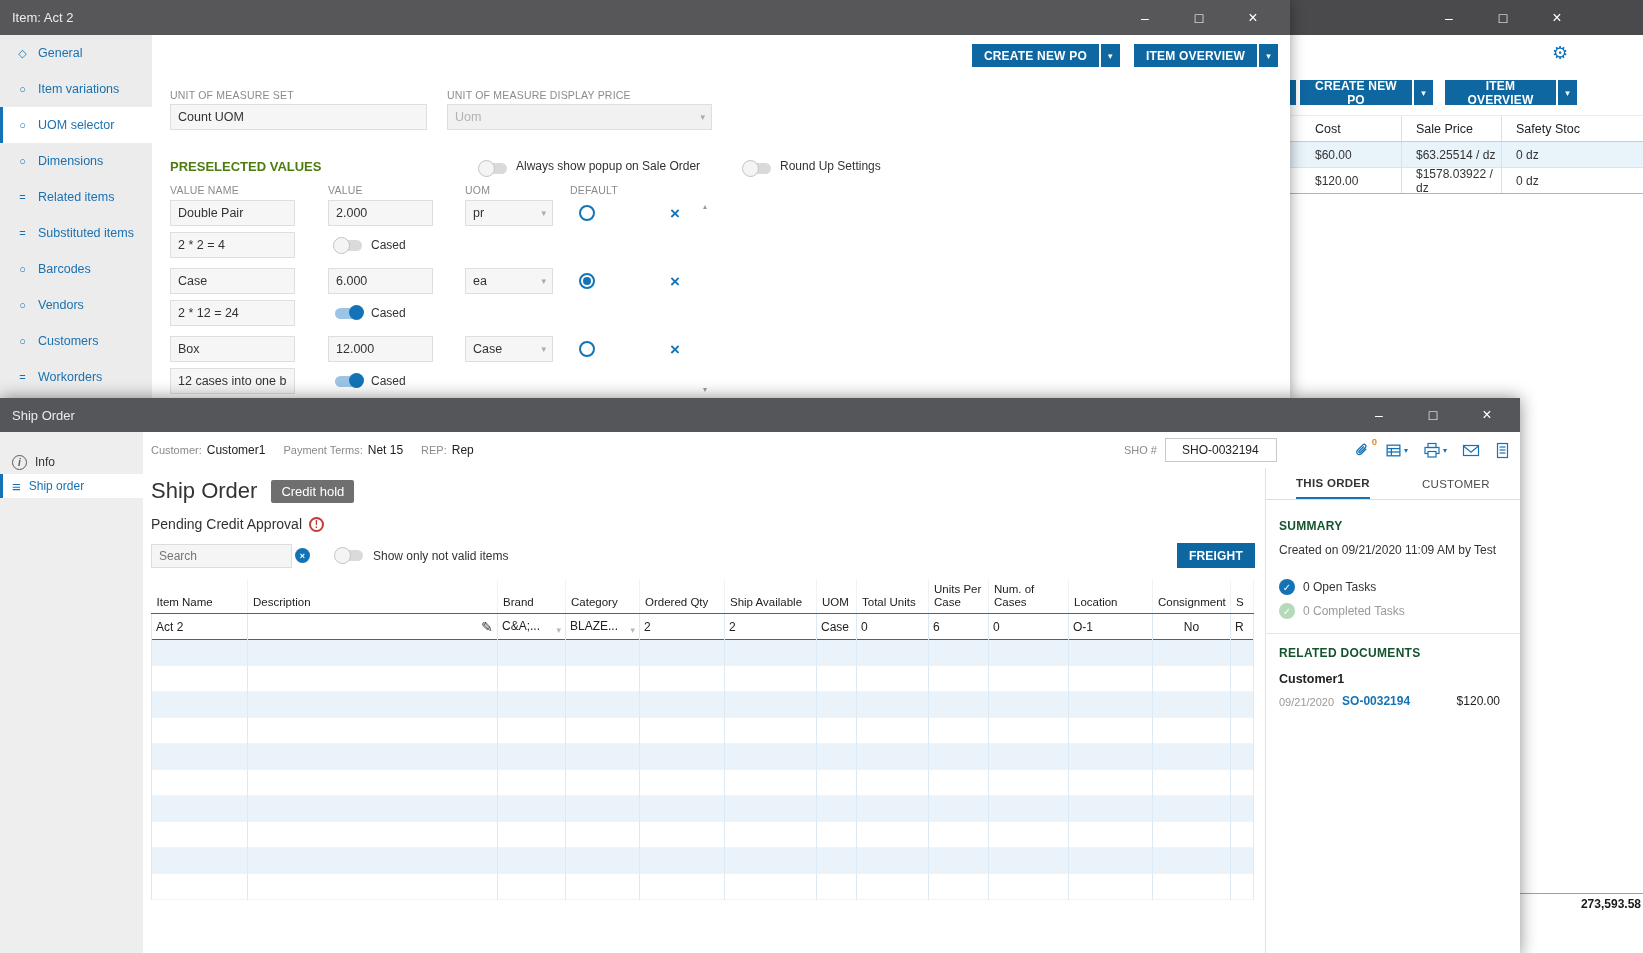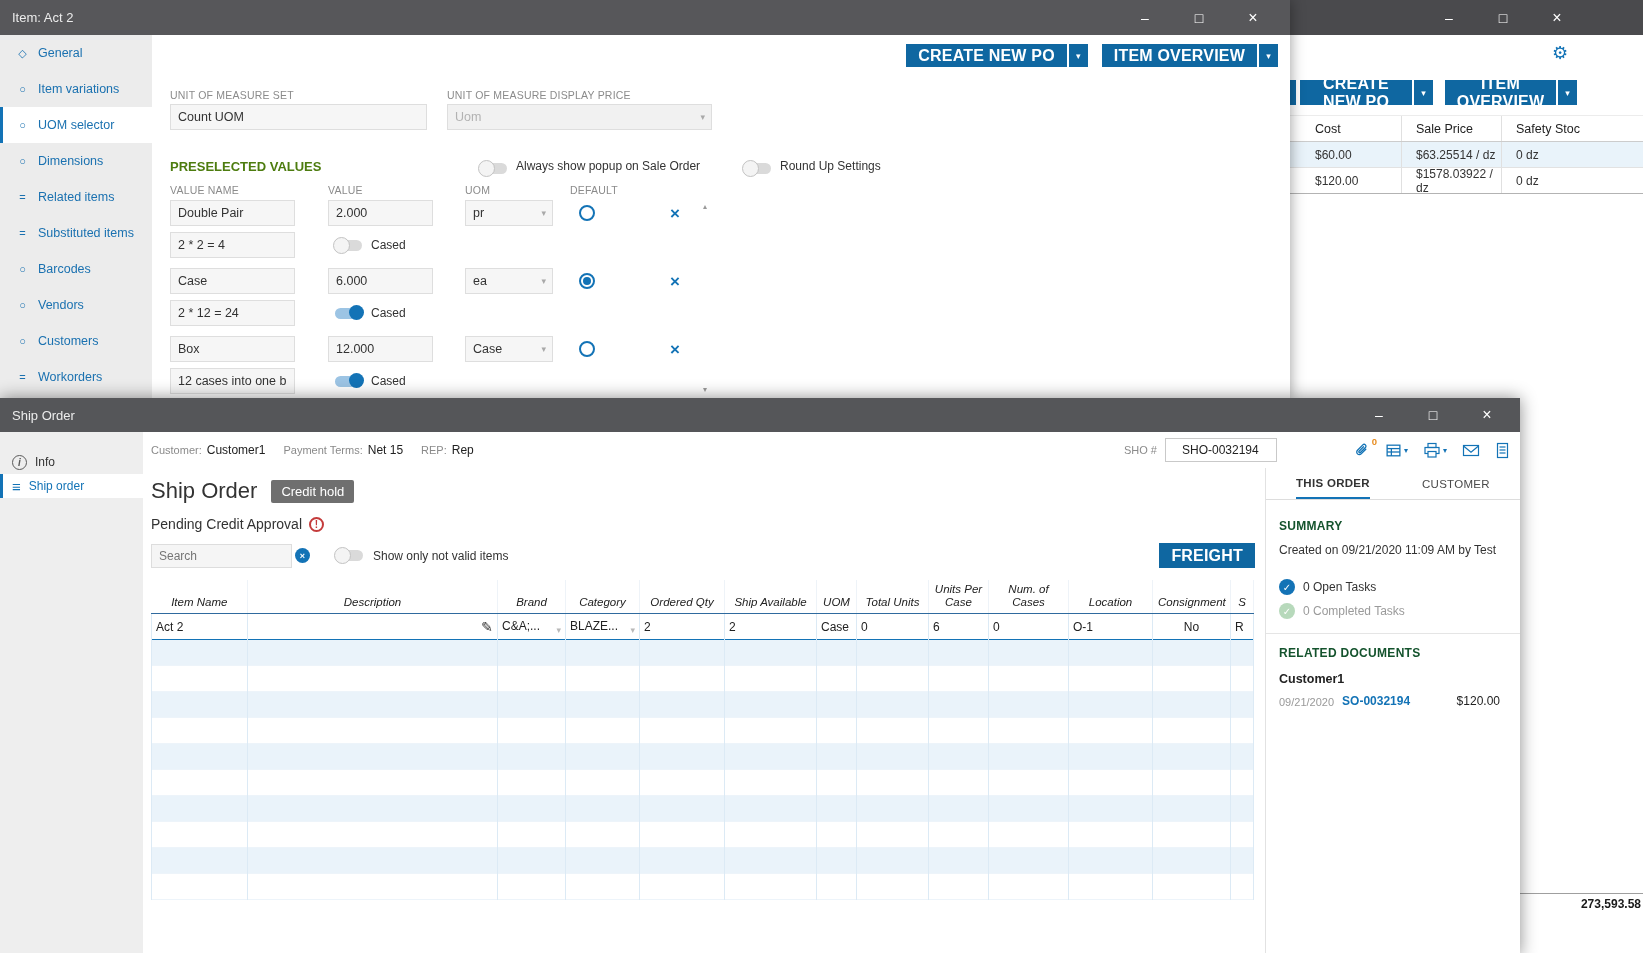--- a/index.html
+++ b/index.html
@@ -8,21 +8,21 @@
   input,button { font-family:inherit; }
   #screen { position:relative; width:1643px; height:953px; overflow:hidden; }
 
   
   .window { position:absolute; background:#fff; }
   .titlebar { position:absolute; left:0; right:0; top:0; display:flex; align-items:center; color:#ececec; font-size:13px; padding-left:12px; }
   .win-controls { position:absolute; top:0; height:100%; display:flex; }
   .win-btn { width:54px; height:100%; display:flex; align-items:center; justify-content:center; font-size:14px; color:#fff; background:transparent; border:0; }
 
   
-  .btn { background:#0f67a1; color:#fff; font-size:16px; font-weight:bold; height:23px; display:inline-flex; align-items:center; justify-content:center; padding:4px 12px; border:0; letter-spacing:.2px; }
+  .btn { background:#0f67a1; color:#fff; font-size:12px; font-weight:bold; height:23px; display:inline-flex; align-items:center; justify-content:center; padding:4px 12px; border:0; letter-spacing:.2px; }
   .btn.caret { width:19px; padding:0; font-size:9px; }
   .split { display:flex; gap:2px; }
   .g-input { background:#f6f6f6; border:1px solid #dedede; height:26px; font-size:12.5px; color:#333; padding:0 7px; }
   .g-input::placeholder { color:#a9a9a9; }
   .g-select { background:#f6f6f6; border:1px solid #dedede; height:26px; display:flex; align-items:center; padding:0 18px 0 7px; font-size:12.5px; color:#333; position:relative; }
   .g-select .sel-caret { position:absolute; right:6px; color:#a9a9a9; font-size:9px; }
   .g-select.disabled { background:#f1f1f1; color:#b2b2b2; }
 
   .toggle { position:relative; width:27px; height:11px; border-radius:6px; display:inline-block; }
   .toggle.off { background:#dadada; }
@@ -106,21 +106,21 @@
   .credit-badge { background:#6f6f6f; color:#fff; font-size:13px; padding:4px 10px; border-radius:2px; margin-left:14px; }
   .status-row { margin-top:12px; display:flex; align-items:center; gap:7px; font-size:14px; color:#333; }
   .alert-circle { width:15px; height:15px; border-radius:50%; border:2px solid #c43b3b; color:#c43b3b; font-size:10px; font-weight:bold; display:inline-flex; align-items:center; justify-content:center; }
   .search-row { margin-top:11px; display:flex; align-items:center; position:relative; height:25px; }
   .search-input { width:141px; height:24px; background:#f5f5f5; border:1px solid #ddd; font-size:12px; padding:0 7px; }
   .clear-circle { width:15px; height:15px; border-radius:50%; background:#1373b6; color:#fff; font-size:9px; font-weight:bold; display:inline-flex; align-items:center; justify-content:center; margin-left:3px; }
   .search-row .toggle { margin-left:26px; }
   .search-row .t-label { margin-left:10px; font-size:12px; color:#333; }
   .freight-btn { position:absolute; right:10px; top:0; height:25px; }
   .ship-table { border-collapse:collapse; table-layout:fixed; width:1102px; margin-top:12px; }
-  .ship-table th { font-size:11.5px; color:#222; font-weight:normal; text-align:center; padding:3px 5px 4px 5px; vertical-align:bottom; border-bottom:1px solid #2f6a9e; border-right:1px solid #eef3f8; line-height:1.15;font-style:italic; }
+  .ship-table th { font-size:11.5px; color:#222; font-weight:normal; text-align:left; padding:3px 5px 4px 5px; vertical-align:bottom; border-bottom:1px solid #2f6a9e; border-right:1px solid #eef3f8; line-height:1.15; }
   .ship-table td { height:26px; font-size:12px; color:#222; padding:0 4px; border-right:1px solid #dceaf5; border-left:1px solid #dceaf5; white-space:nowrap; overflow:hidden; }
   .ship-table tbody tr { border-bottom:1px solid #edf4fa; }
   .ship-table tbody tr:nth-child(even) { background:#eaf3fa; }
   .ship-table tbody tr.item-row { background:#fff; border-bottom:1px solid #1373b6; }
   .cell-caret { float:right; color:#b9b9b9; font-size:9px; margin-top:6px; }
   .muted { color:#9a9a9a; }
   .cell-link { color:#1373b6; }
   .desc-cell { text-align:right; }
   .pencil { color:#333; font-size:14px; }
 

